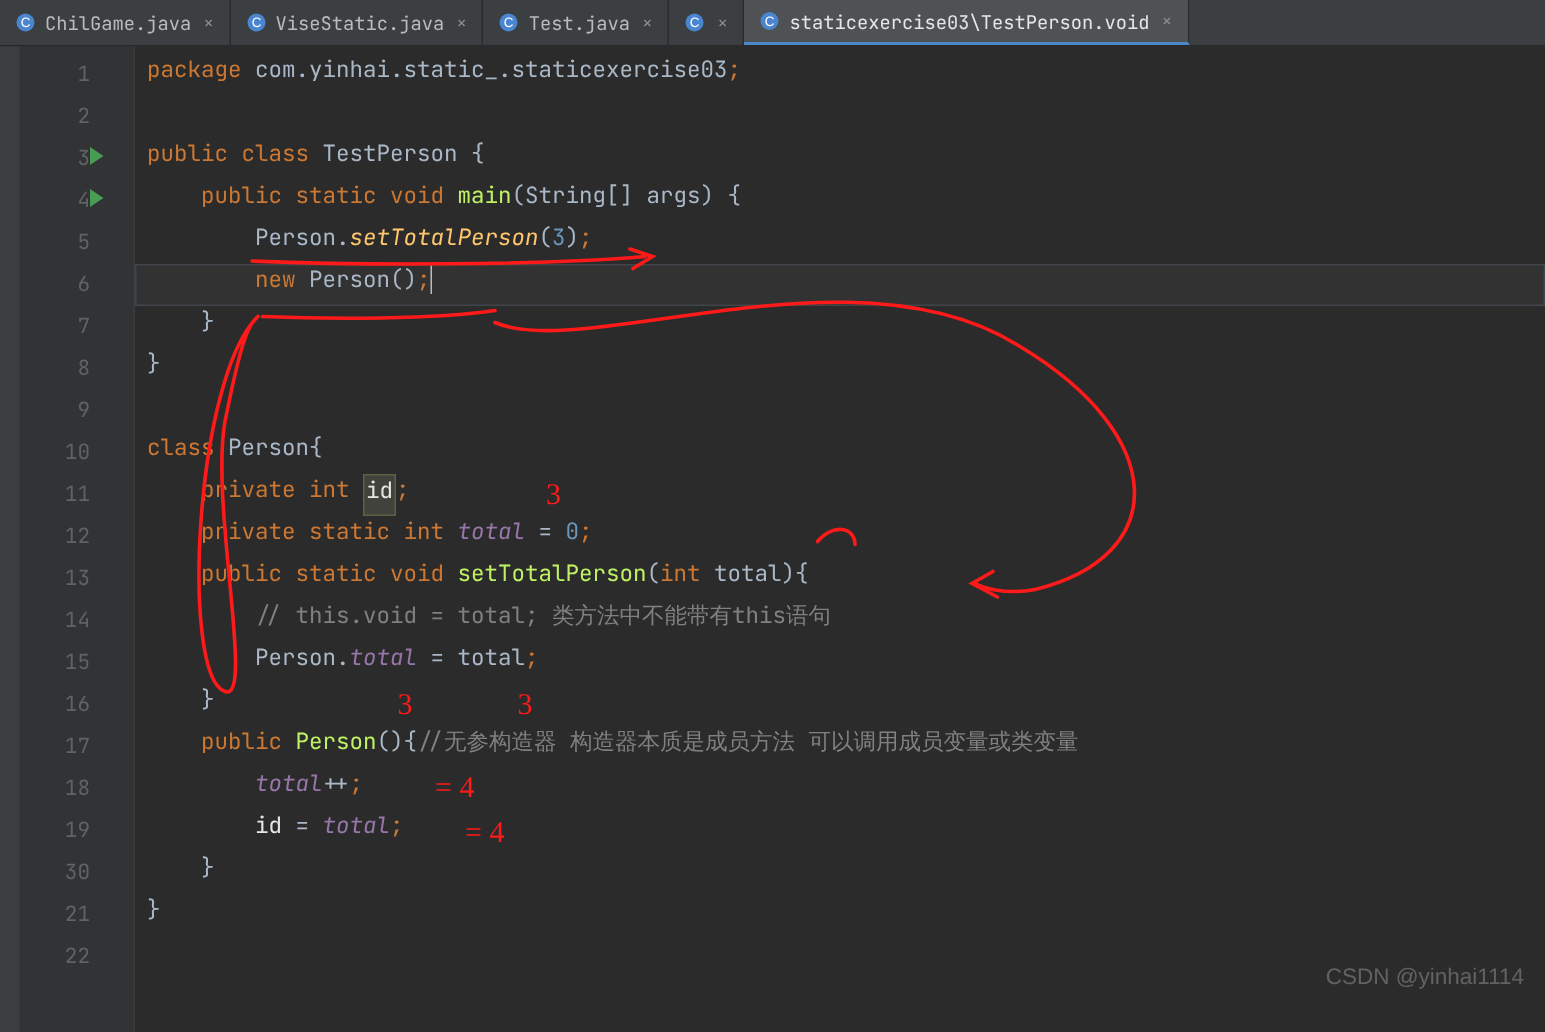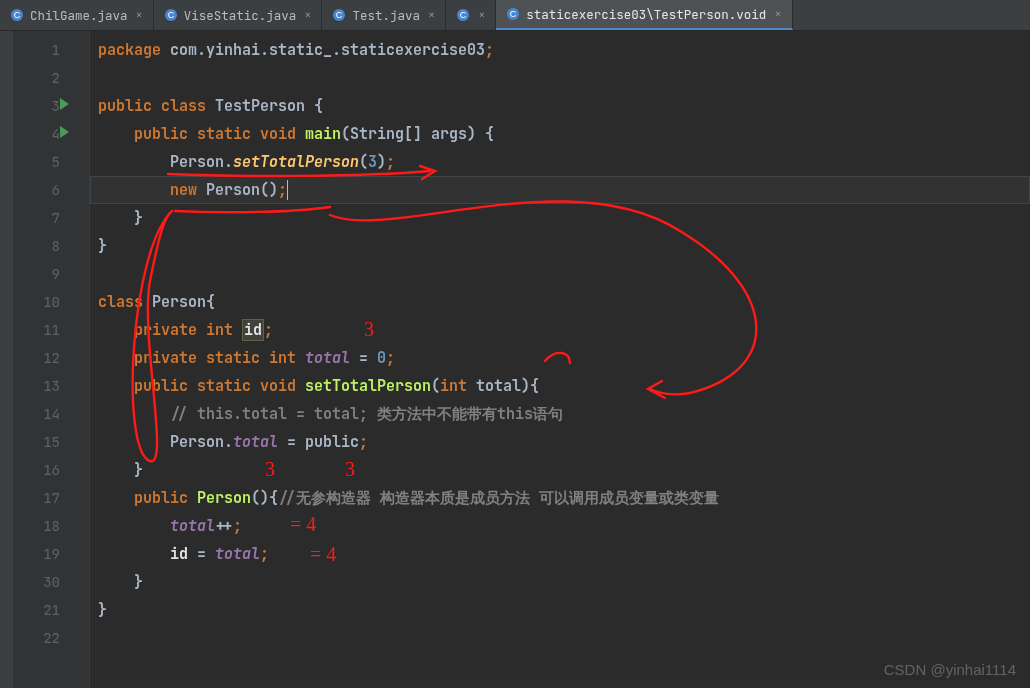--- a/index.html
+++ b/index.html
@@ -79,24 +79,22 @@
   }
   .code {
     flex: 1;
     background: #2b2b2b;
     padding-top: 5px;
     position: relative;
   }
   .line {
     height: 28px;
     display: flex;
-    align-items:center;
     white-space: pre;
     padding-left: 8px;
-    font-weight: bold;
   }
   .line.hl { background: #323232; position:relative; }
   .line.hl::after { content:''; position:absolute; inset:0; border:1px solid #40454a; pointer-events:none;}
   .kw { color: #cc7832; }
   .cls { color: #a9b7c6; }
   .fn { color: #bef264; }
   .fnItalic { color: #ffc66d; font-style: italic;}
   .num { color: #6897bb; }
   .field { color: #e5e5e5; }
   .fieldItalic { color:#9876aa; font-style: italic;}
@@ -106,21 +104,21 @@
   .caret { border-left: 1px solid #bbb; height:20px; display:inline-block; vertical-align:middle;}
   .hl-id { background:#40423b; border:1px solid #5e6143; padding:0 1px; }
   .annotation-overlay {
     position:absolute;
     left:0;top:0;
     pointer-events:none;
   }
   .watermark {
     position:absolute;
     right: 14px;
-    bottom: 10px;
+    bottom: 28px;
     color: rgba(200,200,200,0.35);
     font-size: 15px;
     font-family: sans-serif;
   }
 </style>
 </head>
 <body>
 
 <div class="tabbar">
   <div class="tab">
@@ -262,22 +260,22 @@
     <div class="line"><span class="kw">    public static void </span><span class="fn">main</span><span>(String[] args) {</span></div>
     <div class="line"><span>        Person.</span><span class="fnItalic">setTotalPerson</span><span>(</span><span class="num">3</span><span>)</span><span class="semi">;</span></div>
     <div class="line hl"><span class="kw">        new </span><span>Person()</span><span class="semi">;</span><span class="caret"></span></div>
     <div class="line"><span>    }</span></div>
     <div class="line"><span>}</span></div>
     <div class="line"></div>
     <div class="line"><span class="kw">class </span><span class="cls">Person</span><span>{</span></div>
     <div class="line"><span class="kw">    private int </span><span class="field hl-id">id</span><span class="semi">;</span></div>
     <div class="line"><span class="kw">    private static int </span><span class="fieldItalic">total</span><span> = </span><span class="num">0</span><span class="semi">;</span></div>
     <div class="line"><span class="kw">    public static void </span><span class="fn">setTotalPerson</span><span>(</span><span class="kw">int </span><span>total</span><span>){</span></div>
-    <div class="line"><span>        </span><span class="cm">// this.total = total; 类方法中不能带有this语句</span></div>
-    <div class="line"><span>        Person.</span><span class="fieldItalic">total</span><span> = public</span><span class="semi">;</span></div>
+    <div class="line"><span>        </span><span class="cm">// this.void = total; 类方法中不能带有this语句</span></div>
+    <div class="line"><span>        Person.</span><span class="fieldItalic">total</span><span> = total</span><span class="semi">;</span></div>
     <div class="line"><span>    }</span></div>
     <div class="line"><span class="kw">    public </span><span class="fn">Person</span><span>(){</span><span class="cm">//无参构造器 构造器本质是成员方法 可以调用成员变量或类变量</span></div>
     <div class="line"><span>        </span><span class="fieldItalic">total</span><span>++</span><span class="semi">;</span></div>
     <div class="line"><span>        </span><span class="field">id</span><span> = </span><span class="fieldItalic">total</span><span class="semi">;</span></div>
     <div class="line"><span>    }</span></div>
     <div class="line"><span>}</span></div>
     <div class="line"></div>
 
     <svg class="annotation-overlay" width="940" height="657" viewBox="0 0 940 657">
       <g stroke="#ff1a1a" stroke-width="2.4" fill="none" stroke-linecap="round">

